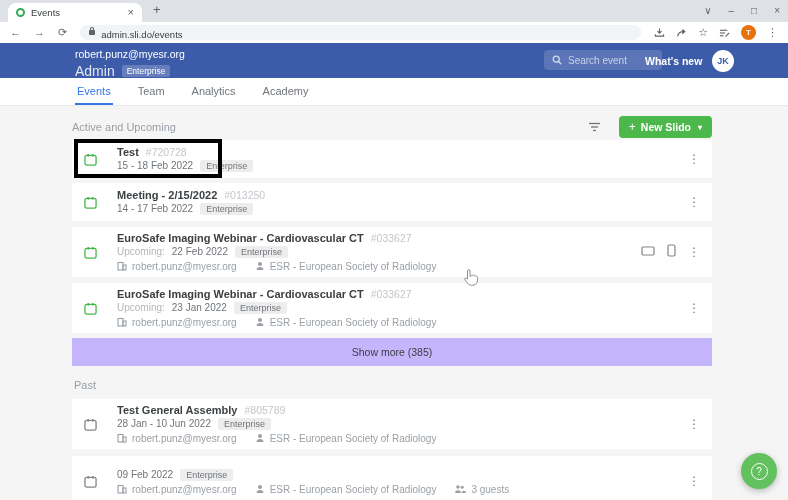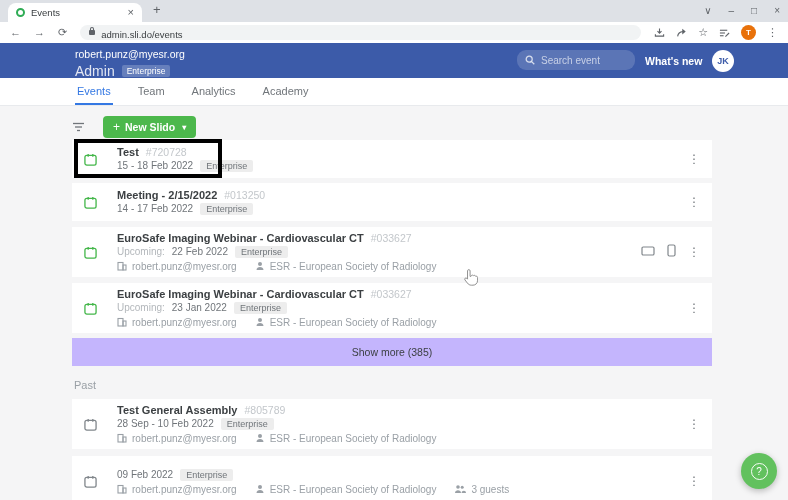--- a/index.html
+++ b/index.html
@@ -25,21 +25,21 @@
   .star { font-size:11px; color:#5f6368; }
   .kebab-g { font-size:11px; color:#5f6368; }
 
   
   .appheader { position:absolute; top:43px; left:0; right:0; height:35px; background:#3c5ba9; color:#fff; }
   .acct { position:absolute; left:75px; top:5px; }
   .acct-email { font-size:10.5px; font-weight:500; }
   .acct-sub { display:flex; align-items:center; gap:7px; margin-top:3px; }
   .acct-role { font-size:14px; color:rgba(255,255,255,.85); }
   .acct-plan { font-size:8.5px; background:rgba(255,255,255,.22); border-radius:2px; padding:1px 5px; }
-  .hsearch { position:absolute; left:517px; top:7px; width:118px; height:20px; background:rgba(255,255,255,.16); border-radius:9px; display:flex; align-items:center; padding:0 8px; gap:6px; }
+  .hsearch { position:absolute; left:544px; top:7px; width:118px; height:20px; background:rgba(255,255,255,.16); border-radius:4px; display:flex; align-items:center; padding:0 8px; gap:6px; }
   .hsearch input { background:transparent; border:none; outline:none; color:#fff; font-size:10px; width:100%; font-family:"Liberation Sans", sans-serif; }
   .hsearch input::placeholder { color:rgba(255,255,255,.65); }
   .whatsnew { position:absolute; left:645px; top:12px; font-size:10.5px; font-weight:bold; }
   .havatar { position:absolute; left:712px; top:7px; width:22px; height:22px; border-radius:50%; background:#fff; color:#3c5ba9; font-size:9px; font-weight:bold; display:flex; align-items:center; justify-content:center; }
 
   
   .navbar { position:absolute; top:78px; left:0; right:0; height:28px; background:#fff; border-bottom:1px solid #e8eaed; display:flex; align-items:stretch; padding-left:75px; gap:23px; }
   .navtab { display:flex; align-items:center; font-size:11px; color:#70757a; border-bottom:2px solid transparent; padding:0 2px; }
   .navtab.active { color:#3478e3; border-bottom-color:#3478e3; font-weight:500; }
 
@@ -166,20 +166,21 @@
   <div class="navbar">
     <span class="navtab active">Events</span>
     <span class="navtab">Team</span>
     <span class="navtab">Analytics</span>
     <span class="navtab">Academy</span>
   </div>
 
   <div class="content">
 
     <div class="sechead">
+      <span class="sectitle">Active and Upcoming</span>
       <span class="filter">
         <svg width="13" height="10" viewBox="0 0 13 10">
             <g stroke="#70757a" stroke-width="1.3">
               <line x1="1" y1="1.5" x2="12" y2="1.5"></line>
               <line x1="3" y1="5" x2="10" y2="5"></line>
               <line x1="5" y1="8.5" x2="8" y2="8.5"></line>
             </g>
           </svg>
       </span>
       <button class="newslido">
@@ -330,21 +331,21 @@
             <line x1="4.5" y1="1" x2="4.5" y2="4" stroke="currentColor" stroke-width="1.4"></line>
             <line x1="9.5" y1="1" x2="9.5" y2="4" stroke="currentColor" stroke-width="1.4"></line>
           </svg>
       </span>
       <div class="row-main">
         <div class="l1">
             <span class="title">Test General Assembly</span>
             <span class="eid">#805789</span>
           </div>
         <div class="l2">
-            <span>28 Sep - 10 Feb 2022</span>
+            <span>28 Jan - 10 Jun 2022</span>
             <span class="pill">Enterprise</span>
           </div>
         <div class="l3">
           <span><svg width="10" height="10" viewBox="0 0 10 10">
                 <g fill="none" stroke="#9aa0a6" stroke-width="1.1">
                   <rect x="1" y="1.5" width="5" height="7.5"></rect>
                   <rect x="6" y="4" width="3" height="5"></rect>
                 </g>
               </svg></span>
           <span>robert.punz@myesr.org</span>

